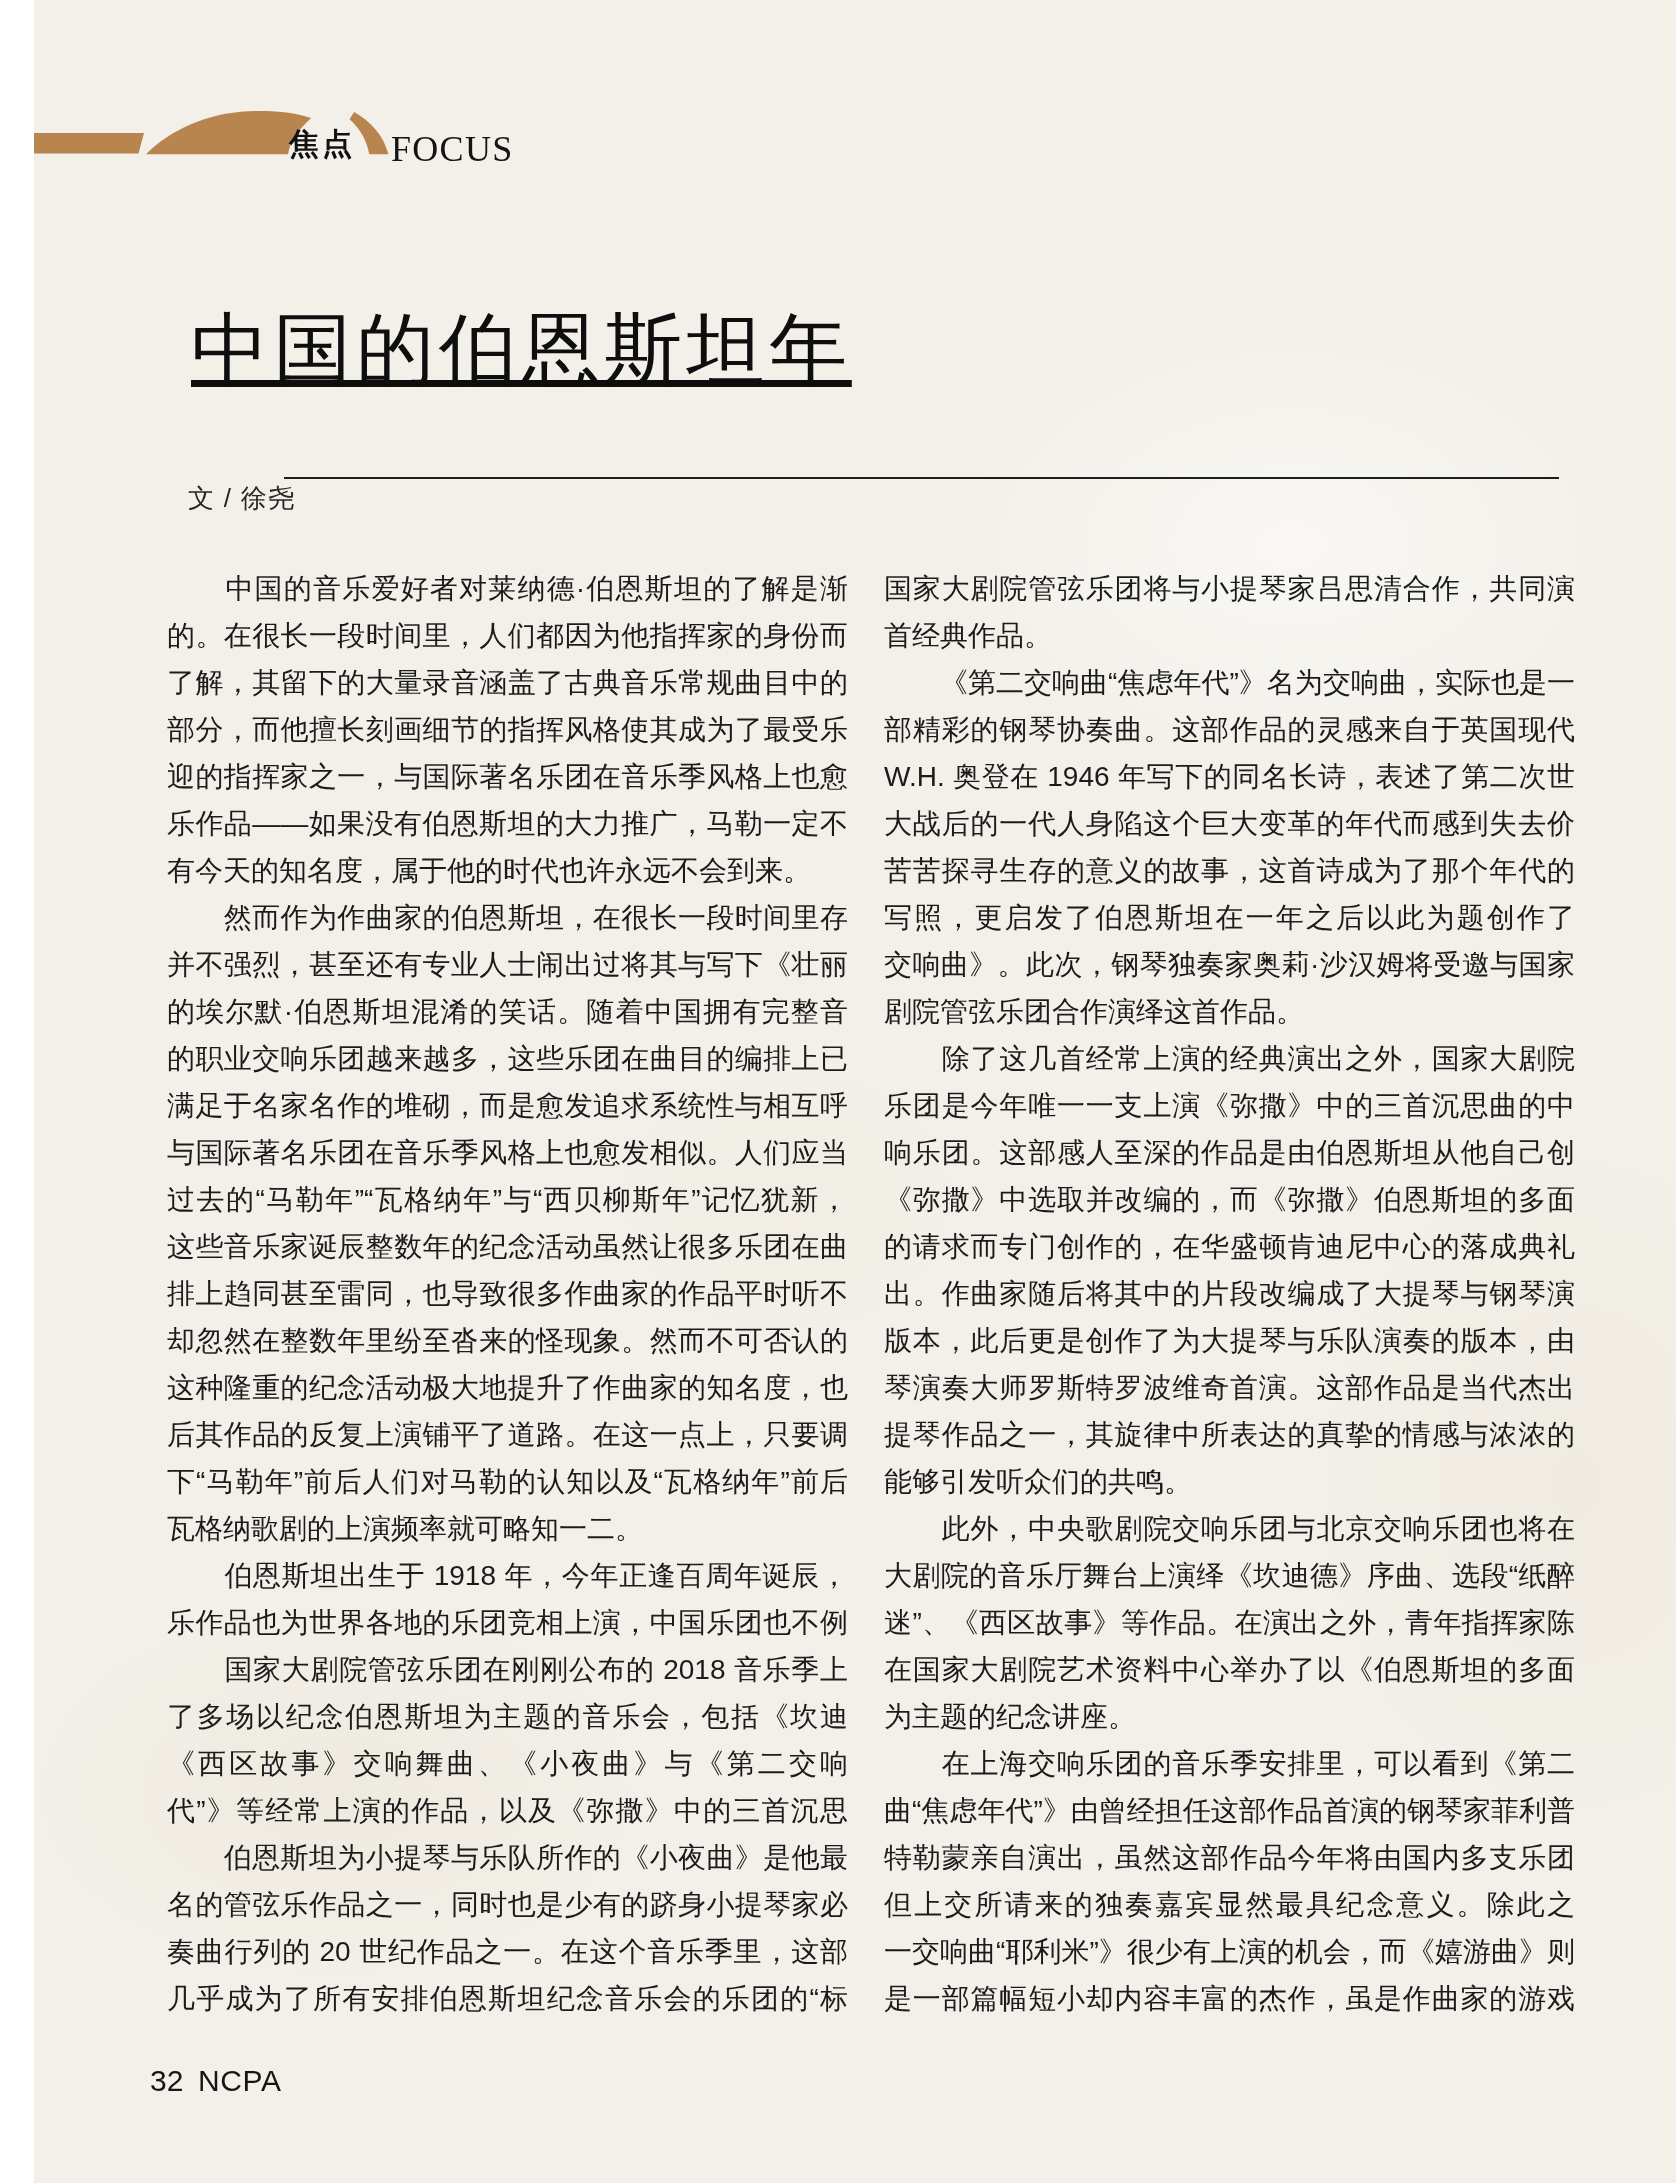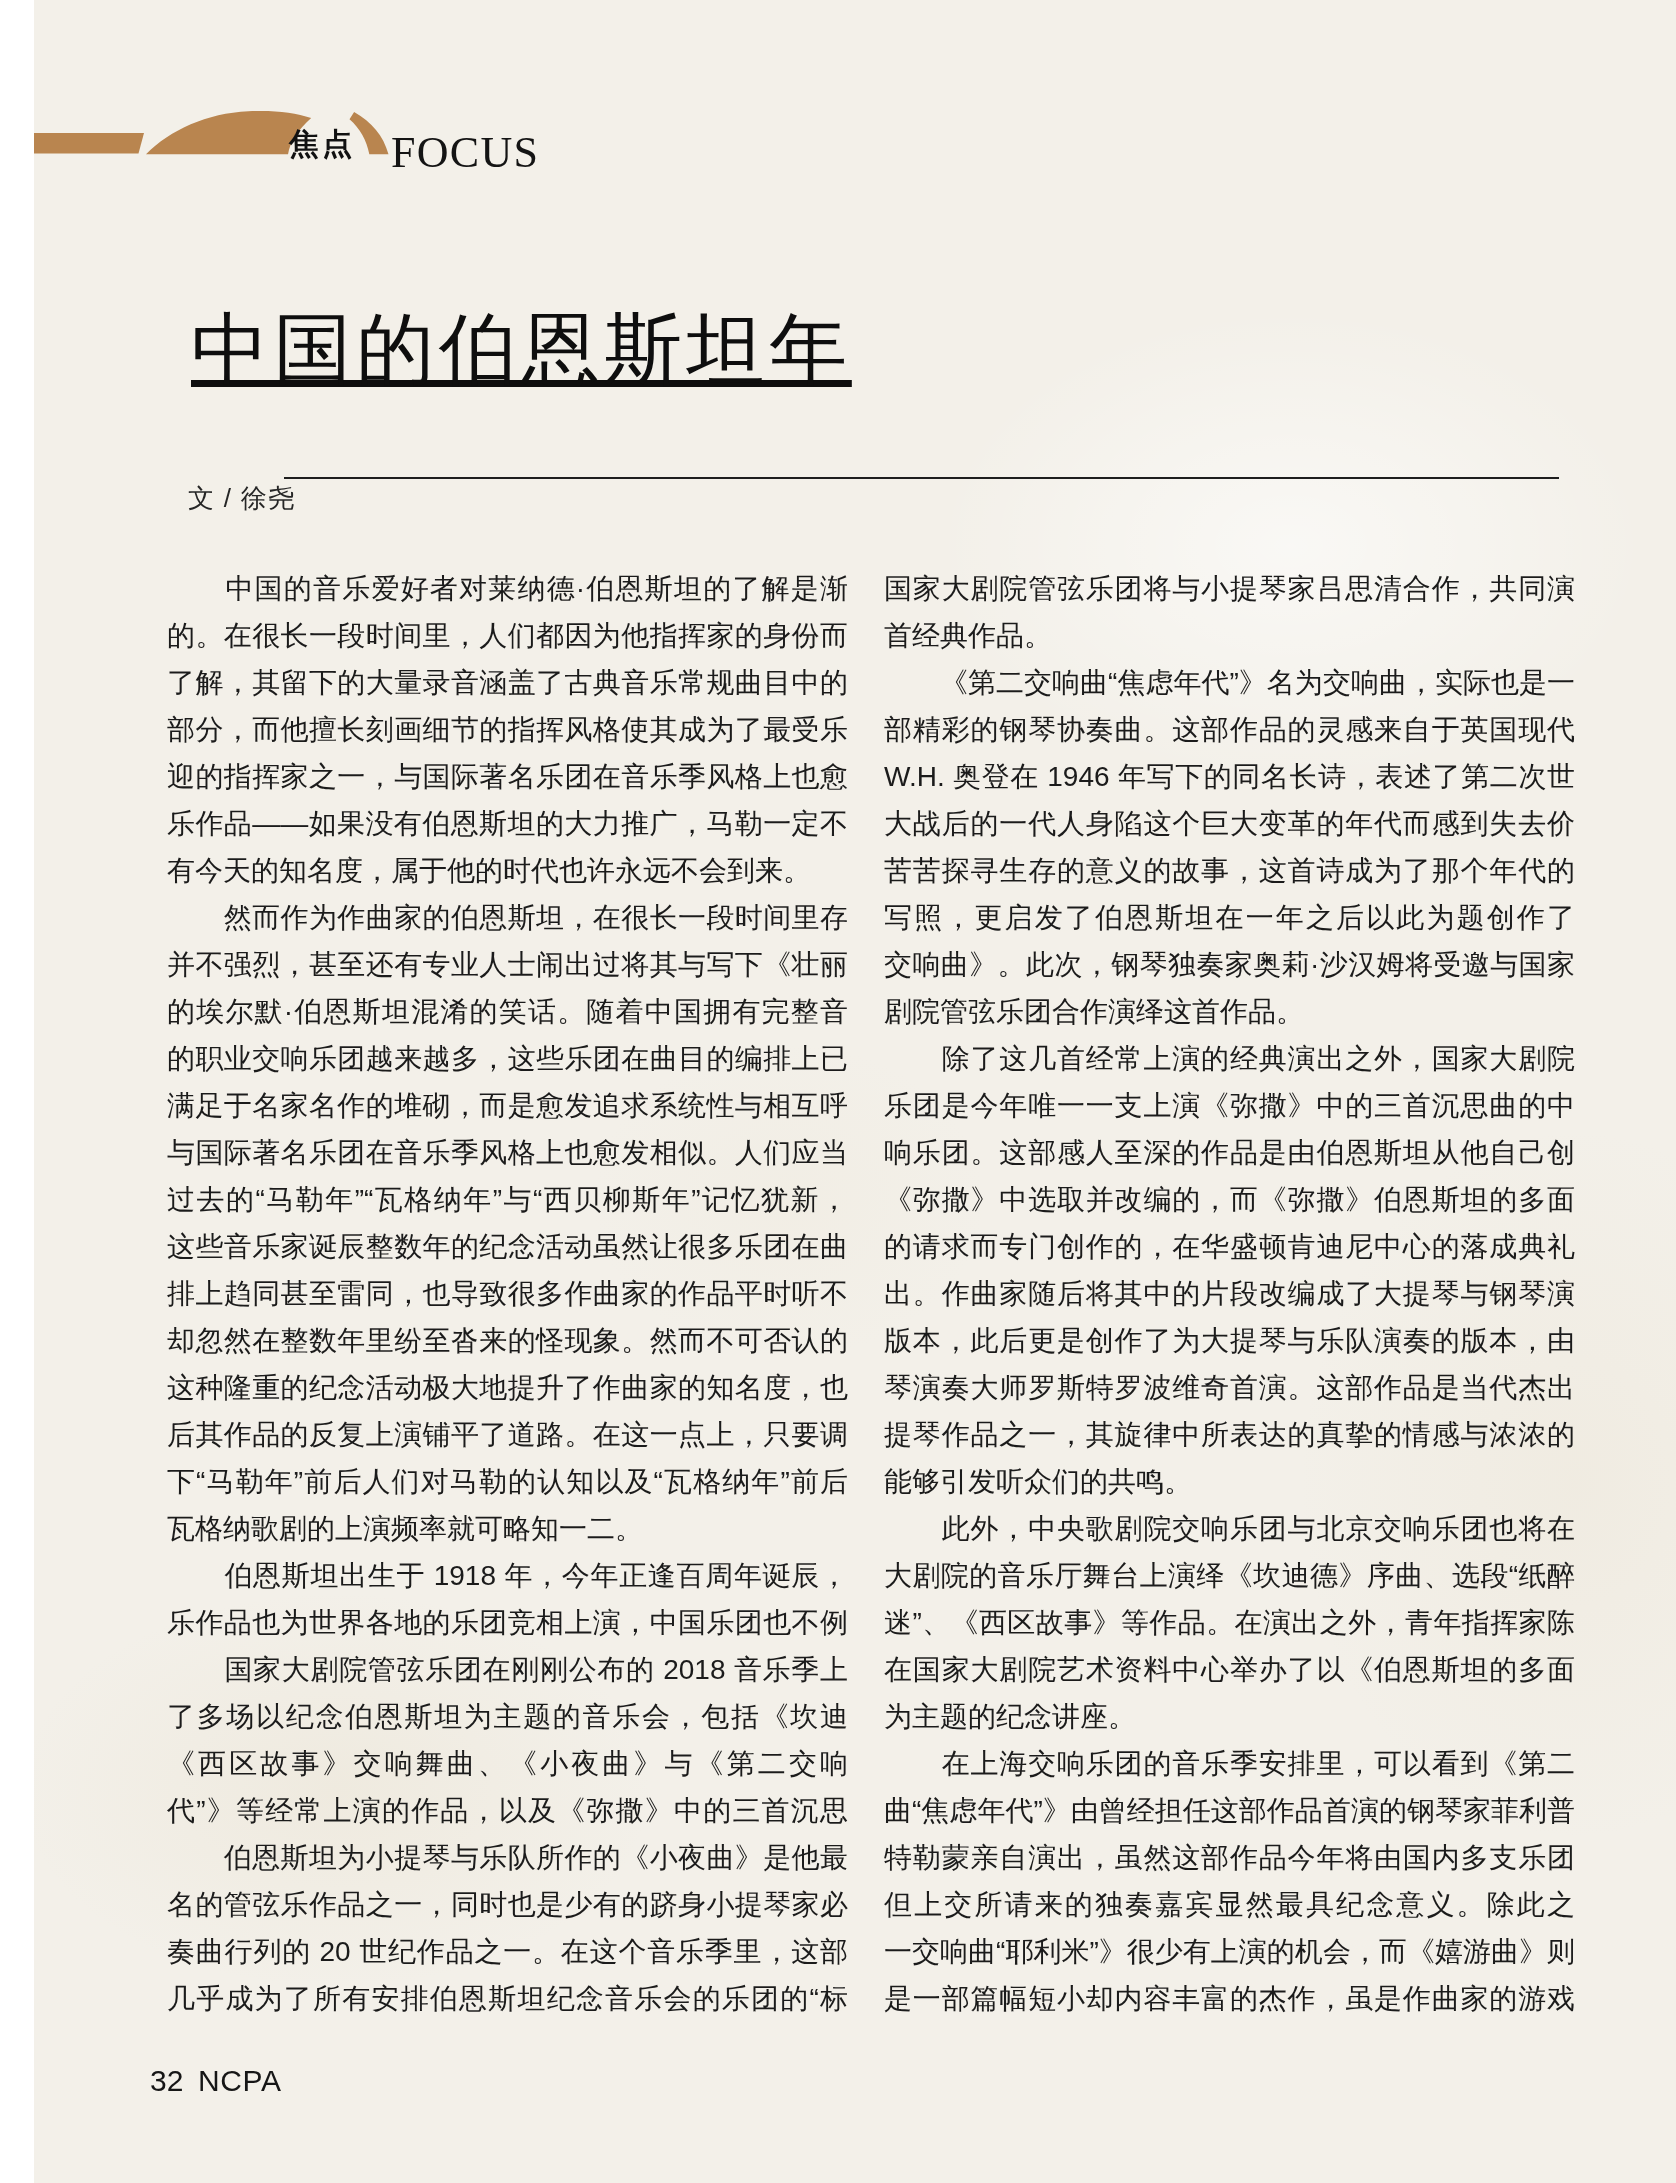--- a/index.html
+++ b/index.html
@@ -26,21 +26,21 @@
     position:absolute; left:110px; top:110px; width:261px; height:45px;
   }
   .section-zh {
     position:absolute; left:255px; top:129px;
     font-size:30px; font-weight:bold; letter-spacing:3.3px;
     color:#111; line-height:1;
   }
   .section-en {
     position:absolute; left:357px; top:131px;
     font-family:"Liberation Serif", serif;
-    font-size:44px; letter-spacing:1.3px; color:#141414; line-height:1;
+    font-size:36px; letter-spacing:1.3px; color:#141414; line-height:1;
   }
   
   .article-title {
     position:absolute; left:157px; top:306px;
     font-family:"Liberation Serif", serif;
     font-size:78px; letter-spacing:4.6px; color:#0e0e0e;
     line-height:1.12; white-space:nowrap; font-weight:400;
   }
   .byline {
     position:absolute; left:154px; top:484px;

